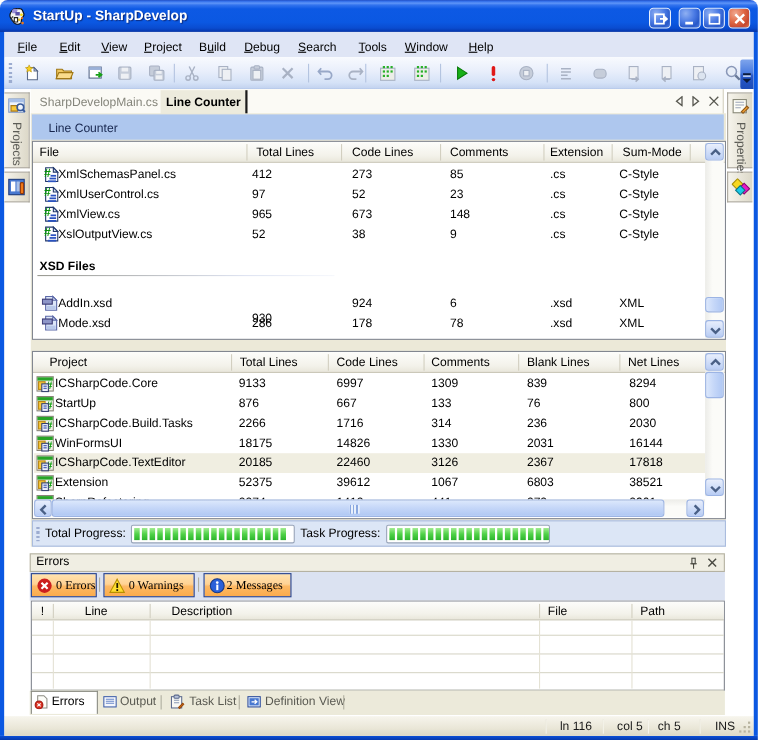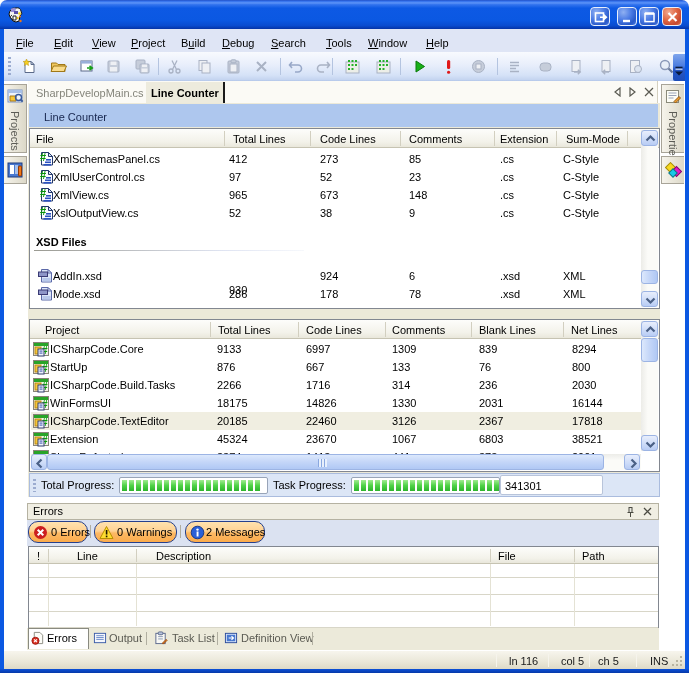--- a/index.html
+++ b/index.html
@@ -54,22 +54,22 @@
  background:linear-gradient(90deg,#dce8fc,#c4d6f8 50%,#b0c8f4); }
 .thumbh { background:linear-gradient(#dce8fc,#c4d6f8 50%,#b0c8f4); }
 
 #prog { left:29px; top:473px; width:631px; height:24px; background:#dce6f6; border:1px solid #aabcde; }
 .pbar { position:absolute; top:3px; height:17px; background:#fff; border:1px solid #98a4b8; border-radius:2px; }
 .pseg { position:absolute; top:2px; bottom:2px; width:5px;
  background:linear-gradient(#a2ec92 0%, #50d248 50%, #2cb42c 100%); }
 
 #ecap { left:27px; top:503px; width:632px; height:17px; background:#f0eee3; border:1px solid #b5b2a2; }
 #ebar { left:27px; top:520px; width:632px; height:26px; background:#dbe2f1; }
-.obtn { position:absolute; top:1px; height:22px; border:1px solid #26408c; border-radius:10px;
- background:linear-gradient(#ffe2ae 0%, #ffd294 45%, #fdb964 55%, #fbab4c 100%); }
+.obtn { position:absolute; top:1px; height:22px; border:1px solid #26408c; border-radius:0;
+ background:linear-gradient(#ffe2ae 0%, #ffd294 45%, #fdb964 55%, #fbab4c 100%);font-family:Liberation Serif, serif; }
 .obtn span { position:absolute; top:4px; white-space:nowrap; }
 .obtn svg { position:absolute; left:4px; top:3px; }
 #etbl { left:28px; top:546px; width:631px; height:82px; background:#fff; border:1px solid #828790; }
 .erow { position:absolute; left:0; width:100%; border-bottom:1px solid #d8d6c8; }
 .ecol { position:absolute; top:17px; bottom:1px; border-left:1px solid #e4e2d4; }
 
 #btabs { left:27px; top:628px; width:632px; height:22px; background:#eceada; }
 #btact { position:absolute; left:1px; top:0px; width:61px; height:21px; background:#fff;
  border:1px solid #898a80; border-bottom:none; }
 .btxt { position:absolute; top:4px; color:#5a5a52; }
@@ -90,20 +90,21 @@
       </g>
       <path d="M4 3 Q7 1 9 3 L8 6 4 6 z" fill="#9b8fd8"></path>
       <path d="M7 5 h4 v3 h-4 z" fill="#5a50a8"></path>
       <circle cx="12.5" cy="7.5" r="1.3" fill="#f4d810"></circle>
       <circle cx="10.5" cy="12" r="1.2" fill="#f4c810"></circle>
       <circle cx="13" cy="10.5" r="1" fill="#f07818"></circle>
       <circle cx="13.5" cy="15" r="1.2" fill="#f07818"></circle>
       <path d="M5 9 q-2 1 -1.5 3 l2.5 2" fill="none" stroke="#303030"></path>
       <path d="M6 10 h3 v4 h-3 z" fill="#ffffff" stroke="#202020"></path>
     </svg>
+ <div class="ttext">StartUp - SharpDevelop</div>
  <div class="a wbtn" style="left:590px">
   <svg width="20" height="19" viewBox="0 0 20 19">
         <g stroke="#fff" stroke-width="1.6" fill="none">
           <rect x="4.5" y="5" width="8" height="8.5"></rect>
           <path d="M9 9.2 h6 M12.5 6.7 l2.8 2.5 l-2.8 2.5"></path>
         </g>
       </svg>
  </div>
  <div class="a wbtn" style="left:617px">
   <svg width="20" height="19" viewBox="0 0 20 19">
@@ -486,22 +487,22 @@
       <svg class="cell" style="left:3px;top:111px" width="16" height="16" viewBox="0 0 16 16">
         <rect x="0.5" y="1.5" width="15" height="13" fill="#f4f2ea" stroke="#888478"></rect>
         <rect x="1" y="2" width="14" height="3" fill="#28a428"></rect>
         <rect x="2" y="6" width="6" height="7" fill="#f8c838" stroke="#b88818"></rect>
         <text x="9" y="13" font-size="10" font-weight="bold" fill="#08a008" font-family="Liberation Sans">#</text>
         <rect x="5" y="8" width="6" height="7" fill="#eef2fc" stroke="#33406e"></rect>
         <rect x="6.5" y="9.5" width="3" height="1.2" fill="#5468b8"></rect>
         <rect x="6.5" y="11.5" width="3" height="1.2" fill="#5468b8"></rect>
       </svg>
       <span class="cell" style="left:20px;top:113px">Extension</span>
-      <span class="cell" style="left:187px;top:113px">45324</span>
-      <span class="cell" style="left:276px;top:113px">23670</span>
+      <span class="cell" style="left:187px;top:113px">52375</span>
+      <span class="cell" style="left:276px;top:113px">39612</span>
       <span class="cell" style="left:362px;top:113px">1067</span>
       <span class="cell" style="left:449px;top:113px">6803</span>
       <span class="cell" style="left:542px;top:113px">38521</span>
       <svg class="cell" style="left:3px;top:129px" width="16" height="16" viewBox="0 0 16 16">
         <rect x="0.5" y="1.5" width="15" height="13" fill="#f4f2ea" stroke="#888478"></rect>
         <rect x="1" y="2" width="14" height="3" fill="#28a428"></rect>
         <rect x="2" y="6" width="6" height="7" fill="#f8c838" stroke="#b88818"></rect>
         <text x="9" y="13" font-size="10" font-weight="bold" fill="#08a008" font-family="Liberation Sans">#</text>
         <rect x="5" y="8" width="6" height="7" fill="#eef2fc" stroke="#33406e"></rect>
         <rect x="6.5" y="9.5" width="3" height="1.2" fill="#5468b8"></rect>
@@ -584,23 +585,20 @@
       <div class="pseg" style="left:86px"></div>
       <div class="pseg" style="left:93px"></div>
       <div class="pseg" style="left:100px"></div>
       <div class="pseg" style="left:107px"></div>
       <div class="pseg" style="left:114px"></div>
       <div class="pseg" style="left:121px"></div>
       <div class="pseg" style="left:128px"></div>
       <div class="pseg" style="left:135px"></div>
       <div class="pseg" style="left:142px"></div>
     </div>
- <div class="a" style="left:470px;top:1px;width:103px;height:20px;background:#fff;border:1px solid #b8c4da;border-radius:2px">
-  <span class="tx" style="left:4px;top:4px">341301</span>
- </div>
 </div>
 
 <div class="a" id="ecap">
  <span class="tx" style="left:5px;top:1px">Errors</span>
  <svg class="a" style="right:22px;top:2px" width="11" height="12" viewBox="0 0 11 12">
       <g stroke="#4a4a42" fill="none">
         <rect x="4" y="1.5" width="3" height="5" fill="#e8e8e0"></rect>
         <path d="M2.5 6.5 h6 M5.5 7 v4"></path>
       </g>
     </svg>

